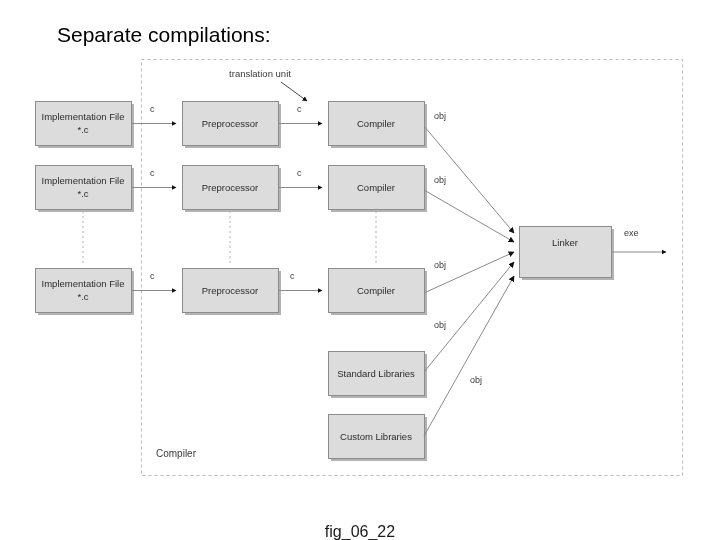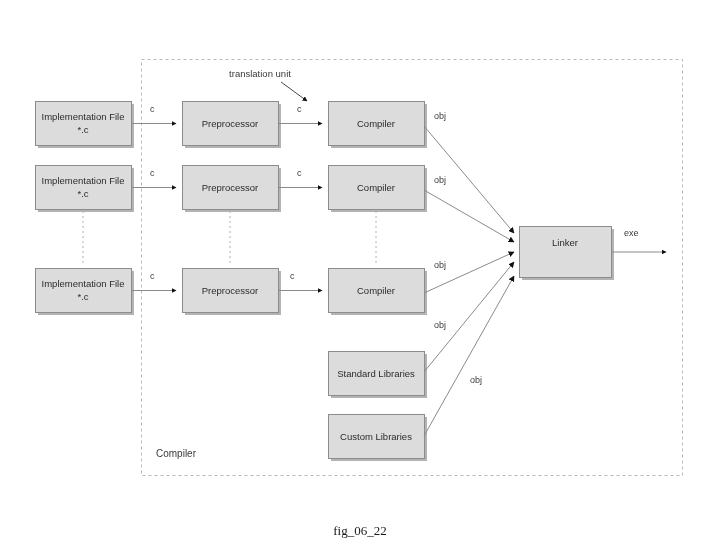--- a/index.html
+++ b/index.html
@@ -27,23 +27,23 @@
     color: #000000;
     white-space: nowrap;
     font-family: "Liberation Sans", sans-serif;
   }
   #figure-caption {
     position: absolute;
     left: 0;
     top: 523px;
     width: 720px;
     text-align: center;
-    font-size: 13px;
+    font-size: 16px;
     color: #1a1a1a;
-    font-family: Liberation Serif, serif;
+    font-family: Liberation Sans, sans-serif;
   }
   #diagram-svg {
     position: absolute;
     left: 0;
     top: 0;
   }
   .dashed-region {
     fill: none;
     stroke: #b9b9b9;
     stroke-width: 1;
@@ -94,20 +94,21 @@
     stroke: #4a4a4a;
     stroke-width: 1;
     fill: none;
   }
 </style>
 </head>
 <body>
 
 <div id="page">
 
+  <div id="slide-title">Separate compilations:</div>
 
   <svg id="diagram-svg" width="720" height="540" viewBox="0 0 720 540">
 
     <defs>
       <marker id="arrow" viewBox="0 0 10 10" refX="9" refY="5" markerWidth="6" markerHeight="6" orient="auto-start-reverse">
         <path d="M 0 0 L 10 5 L 0 10 z" fill="#111111"></path>
       </marker>
       <marker id="arrow-sm" viewBox="0 0 10 10" refX="9" refY="5" markerWidth="5" markerHeight="5" orient="auto-start-reverse">
         <path d="M 0 0 L 10 5 L 0 10 z" fill="#111111"></path>
       </marker>

